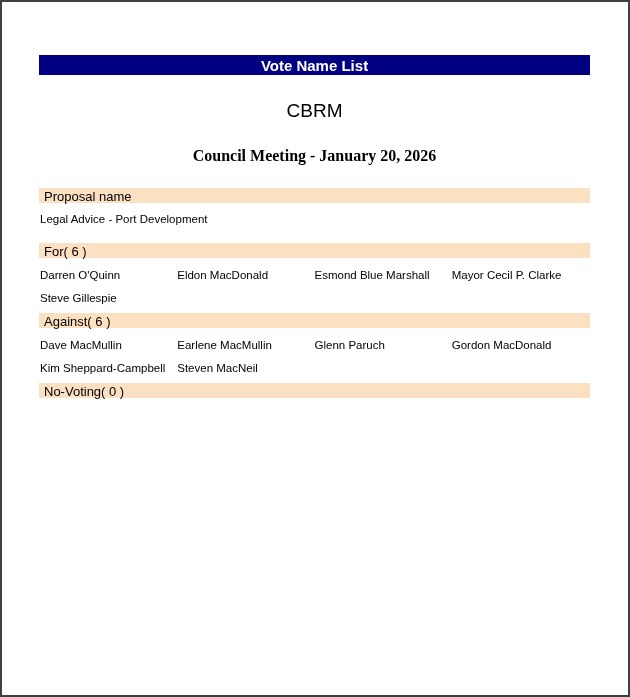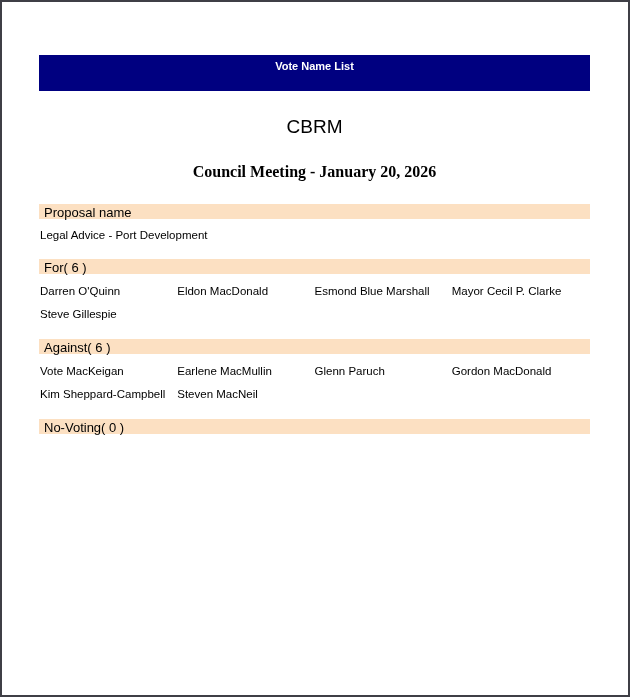--- a/index.html
+++ b/index.html
@@ -14,22 +14,22 @@
     overflow: hidden;
   }
   .content {
     padding: 53px 38px 0 37px;
   }
   .title-bar {
     background: var(--title-bar-bg, #000080);
     color: var(--title-bar-text, #FFFFFF);
     text-align: center;
     font-weight: bold;
-    font-size: 11px;
-    height: 36px;
+    font-size: 15px;
+    height: 20px;
     line-height: 22px;
   }
   .org-title {
     text-align: center;
     font-size: 19px;
     font-weight: normal;
     line-height: 23px;
     margin: 24px 0 0 0;
   }
   .meeting-title {
@@ -53,21 +53,21 @@
     margin-top: 9px;
     margin-bottom: 17px;
     padding-left: 1px;
     font-size: 11.5px;
     line-height: 14px;
   }
   .names-grid {
     display: grid;
     grid-template-columns: repeat(4, 1fr);
     row-gap: 9px;
-    padding: 10px 1px 18px 1px;
+    padding: 10px 1px 8px 1px;
     font-size: 11.5px;
     line-height: 14px;
   }
   .name-cell {
     white-space: nowrap;
     overflow: hidden;
   }
 </style>
 </head>
 <body>
@@ -93,21 +93,21 @@
         <div class="band">For( 6 )</div>
         <div class="names-grid">
           <div class="name-cell">Darren O'Quinn</div>
           <div class="name-cell">Eldon MacDonald</div>
           <div class="name-cell">Esmond Blue Marshall</div>
           <div class="name-cell">Mayor Cecil P. Clarke</div>
           <div class="name-cell">Steve Gillespie</div>
         </div>
         <div class="band">Against( 6 )</div>
         <div class="names-grid">
-          <div class="name-cell">Vote MacKeigan</div>
+          <div class="name-cell">Dave MacMullin</div>
           <div class="name-cell">Earlene MacMullin</div>
           <div class="name-cell">Glenn Paruch</div>
           <div class="name-cell">Gordon MacDonald</div>
           <div class="name-cell">Kim Sheppard-Campbell</div>
           <div class="name-cell">Steven MacNeil</div>
         </div>
         <div class="band">No-Voting( 0 )</div>
       </div>
 
   </div>

